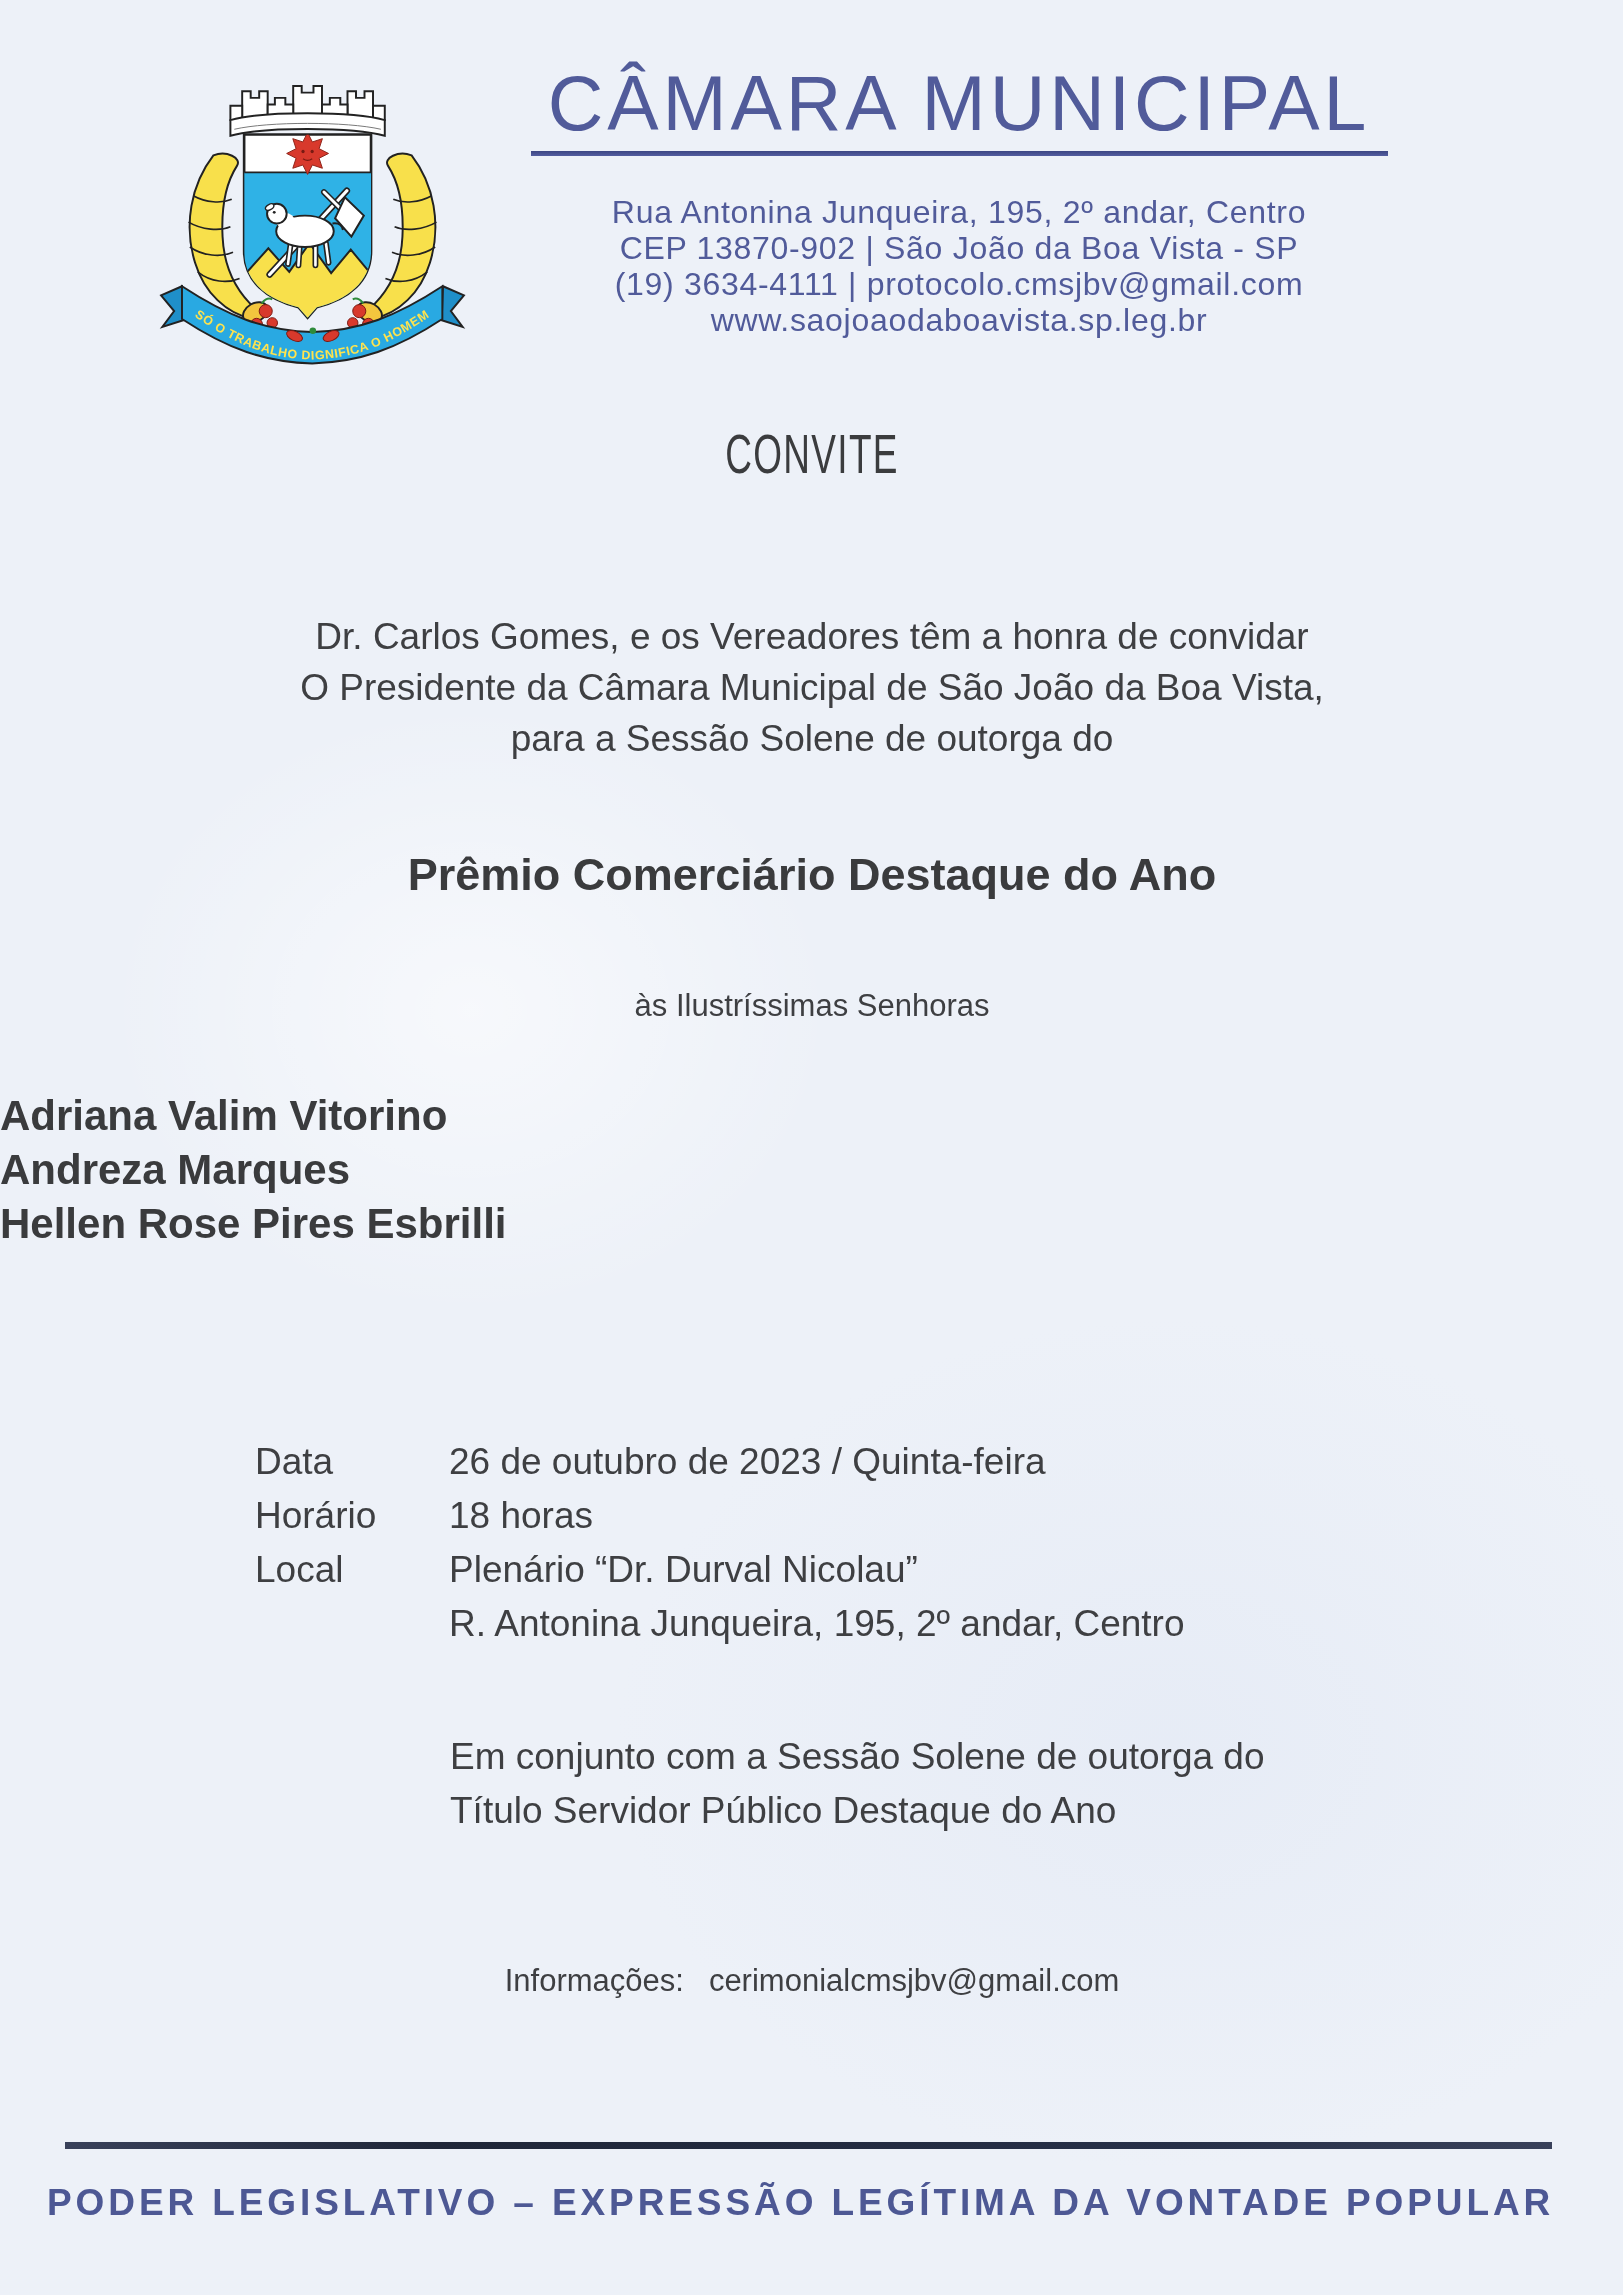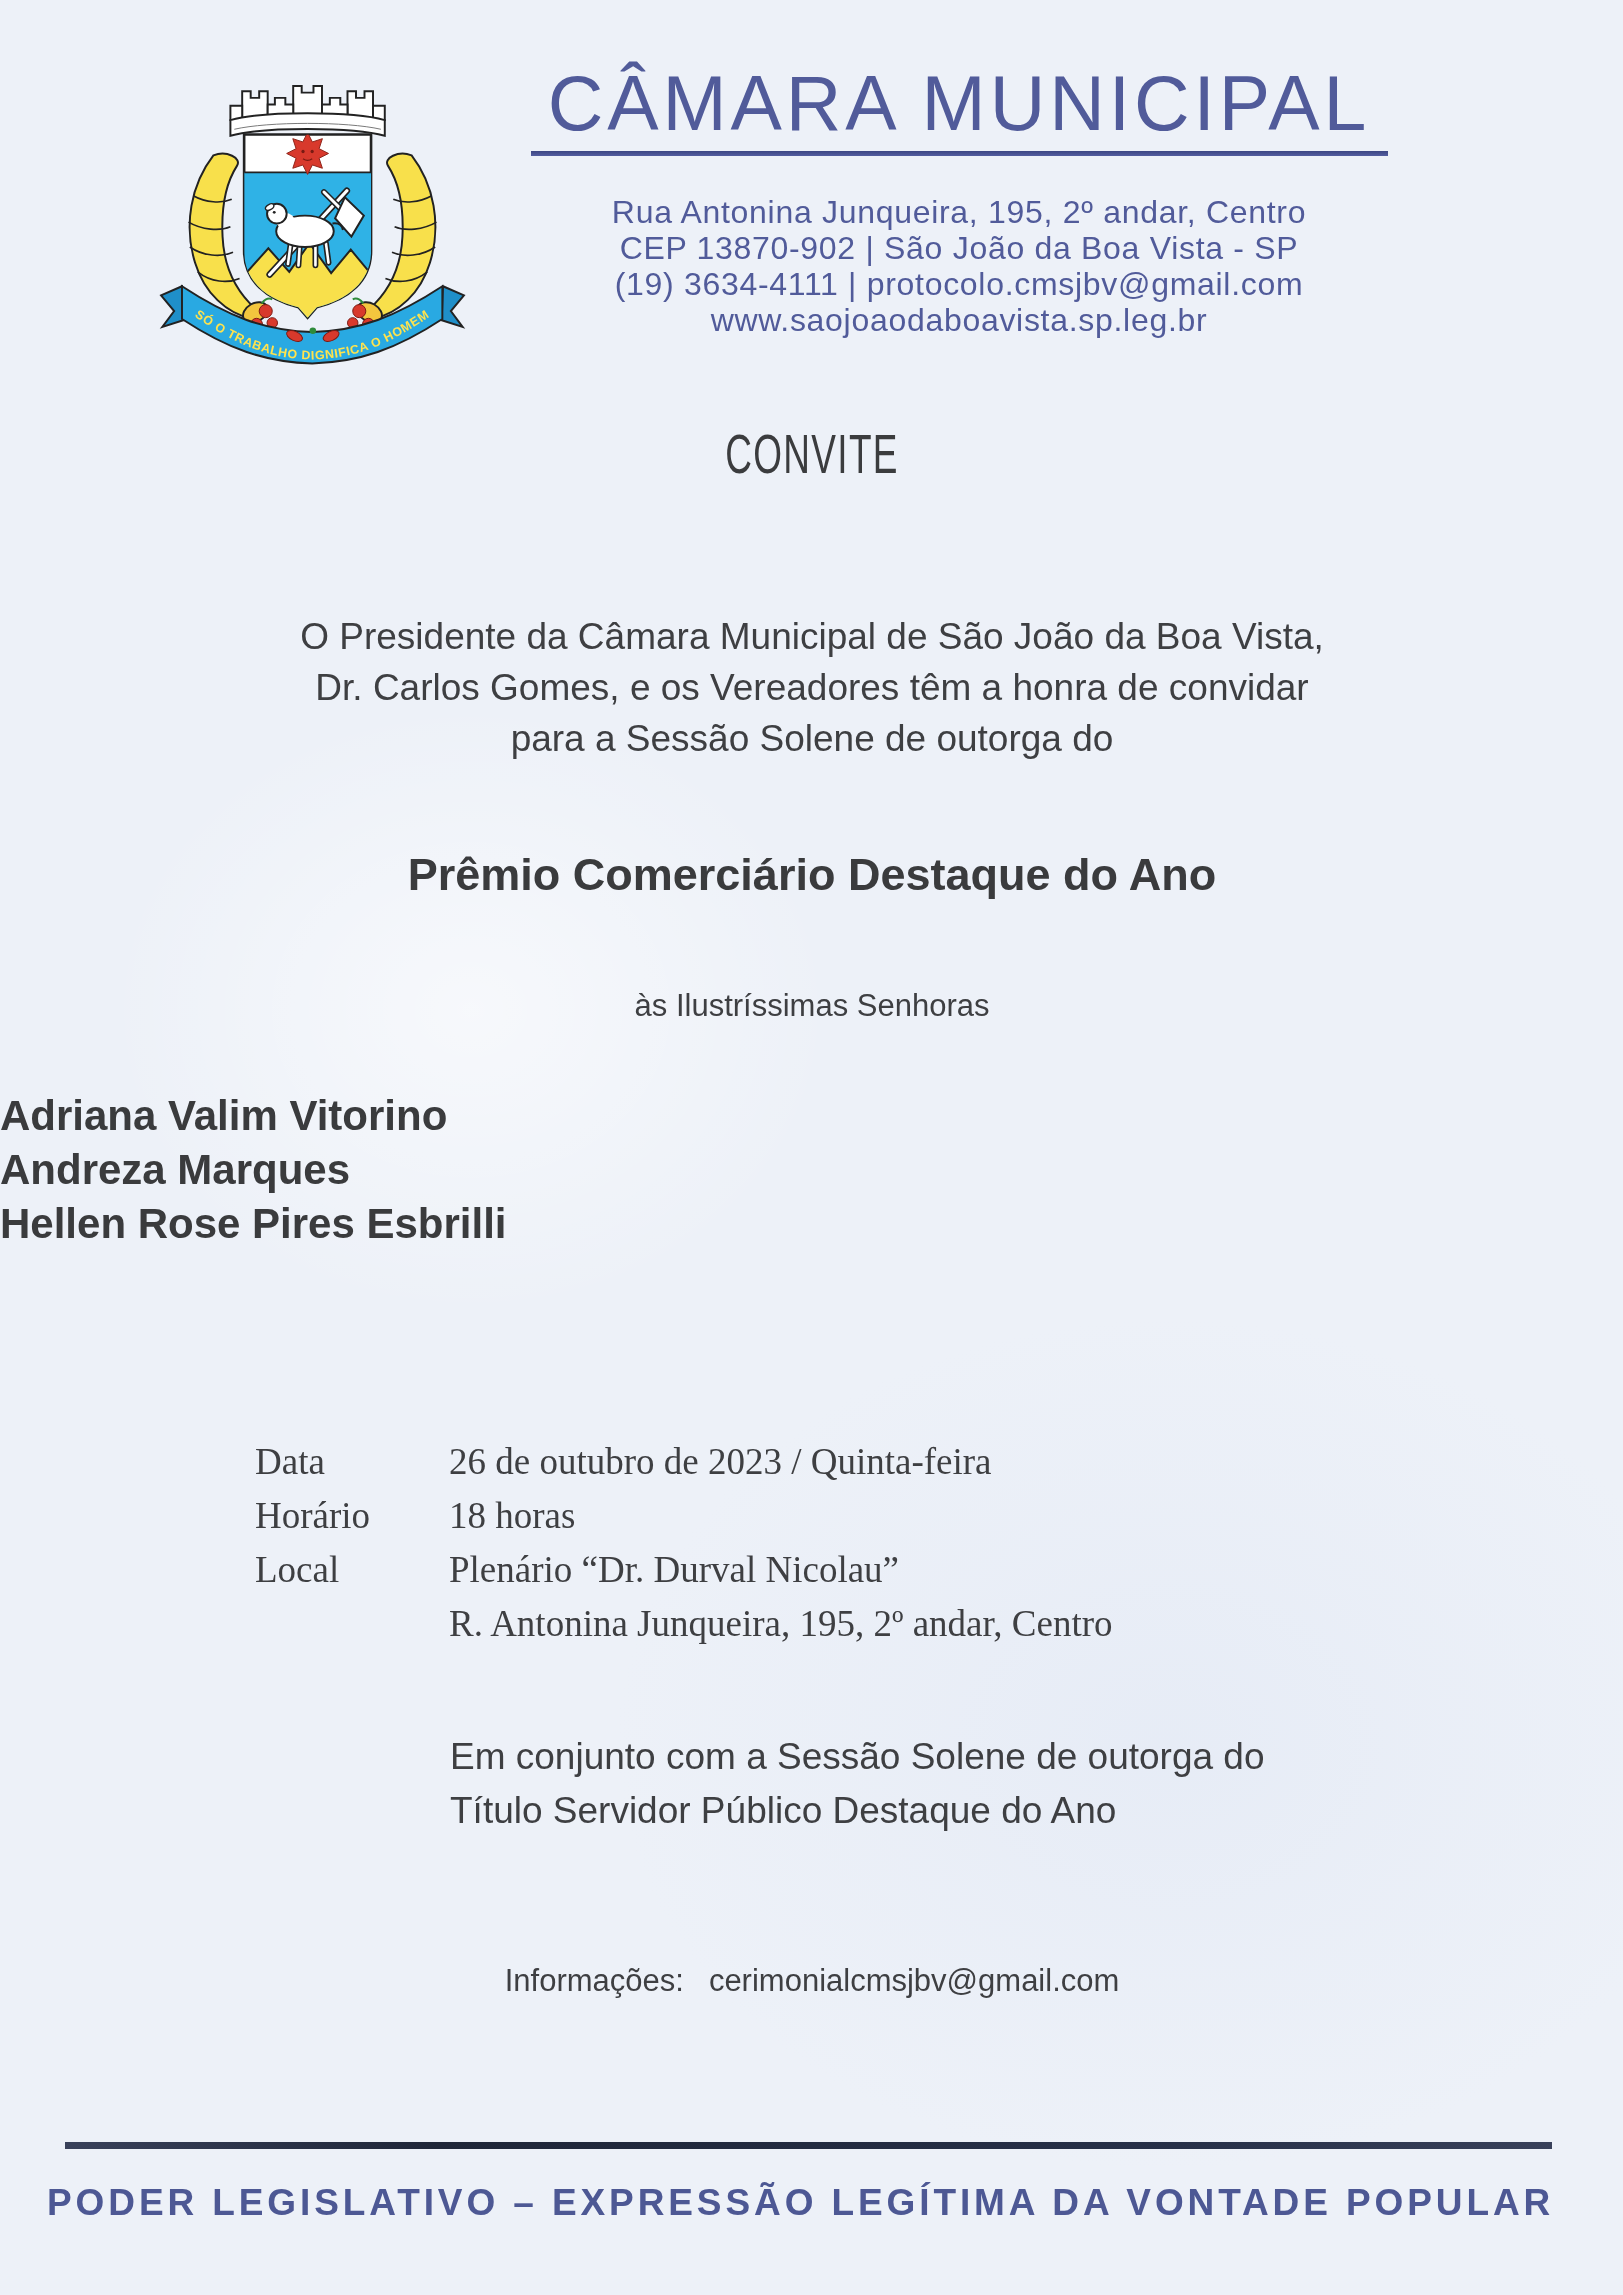--- a/index.html
+++ b/index.html
@@ -19,21 +19,21 @@
   .convite{position:absolute;left:0;top:424px;width:100%;text-align:center;
     font-size:56px;line-height:59px;letter-spacing:2px;color:#3b3c3e;
     transform:scaleX(0.66);transform-origin:50% 50%;}
   .intro{position:absolute;left:0;top:611px;width:100%;text-align:center;font-size:37px;line-height:51px;}
   .award{position:absolute;left:0;top:849px;width:100%;text-align:center;
     font-size:45px;line-height:52px;font-weight:bold;color:#3a3b3d;}
   .hon-intro{position:absolute;left:0;top:986px;width:100%;text-align:center;font-size:31px;line-height:39px;}
   .names{position:absolute;left:0;top:1089px;width:100%;text-align:left;
     font-size:42px;line-height:54px;font-weight:bold;color:#3a3b3d;}
   .details{position:absolute;left:255px;top:1435px;font-size:37px;line-height:54px;}
-  .drow{display:grid;grid-template-columns:194px auto;white-space:nowrap;font-family:Liberation Serif, serif;}
+  .drow{display:grid;grid-template-columns:194px auto;white-space:nowrap;}
   .joint{position:absolute;left:450px;top:1706px;font-size:37px;line-height:54px;white-space:nowrap;margin-top:24px;}
   .info{position:absolute;left:0;top:1961px;width:100%;display:flex;justify-content:center;gap:25px;
     font-size:31px;line-height:39px;}
   .footer-rule{position:absolute;left:65px;top:2142px;width:1487px;height:6.5px;
     background:linear-gradient(90deg,#39415a,#1f2638 25%,#273048 75%,#39415a);}
   .footer{position:absolute;left:12px;top:2180px;width:100%;text-align:left;
     font-size:37px;line-height:46px;font-weight:bold;letter-spacing:3.9px;color:#4d5894;white-space:nowrap;margin-left:35px;}
 </style>
 </head>
 <body>
@@ -125,22 +125,22 @@
       <div>Rua Antonina Junqueira, 195, 2º andar, Centro</div>
       <div>CEP 13870-902 | São João da Boa Vista - SP</div>
       <div>(19) 3634-4111 | protocolo.cmsjbv@gmail.com</div>
       <div>www.saojoaodaboavista.sp.leg.br</div>
     </div>
   </header>
 
   <div class="convite">CONVITE</div>
 
   <div class="intro">
+    <div>Dr. Carlos Gomes, e os Vereadores têm a honra de convidar</div>
     <div>O Presidente da Câmara Municipal de São João da Boa Vista,</div>
-    <div>Dr. Carlos Gomes, e os Vereadores têm a honra de convidar</div>
     <div>para a Sessão Solene de outorga do</div>
   </div>
 
   <div class="award">Prêmio Comerciário Destaque do Ano</div>
 
   <div class="hon-intro">às Ilustríssimas Senhoras</div>
   <div class="names">
     <div>Adriana Valim Vitorino</div>
     <div>Andreza Marques</div>
     <div>Hellen Rose Pires Esbrilli</div>

